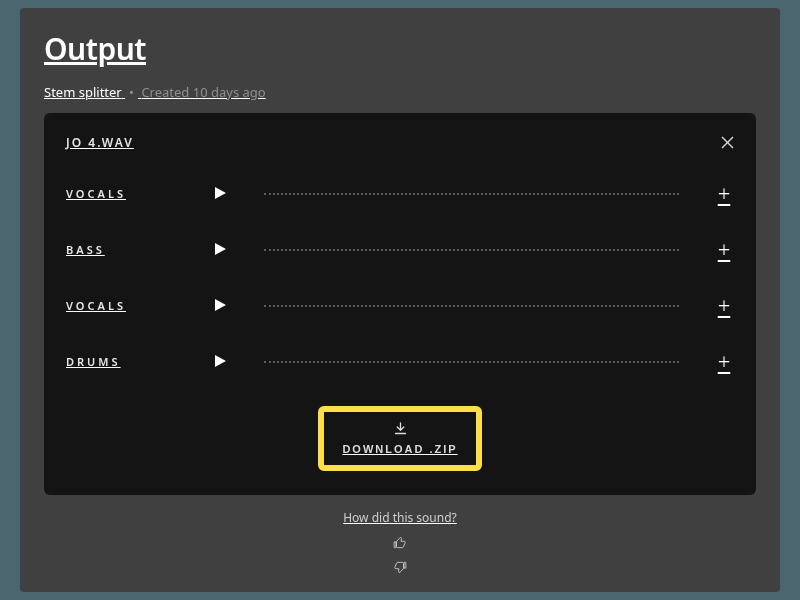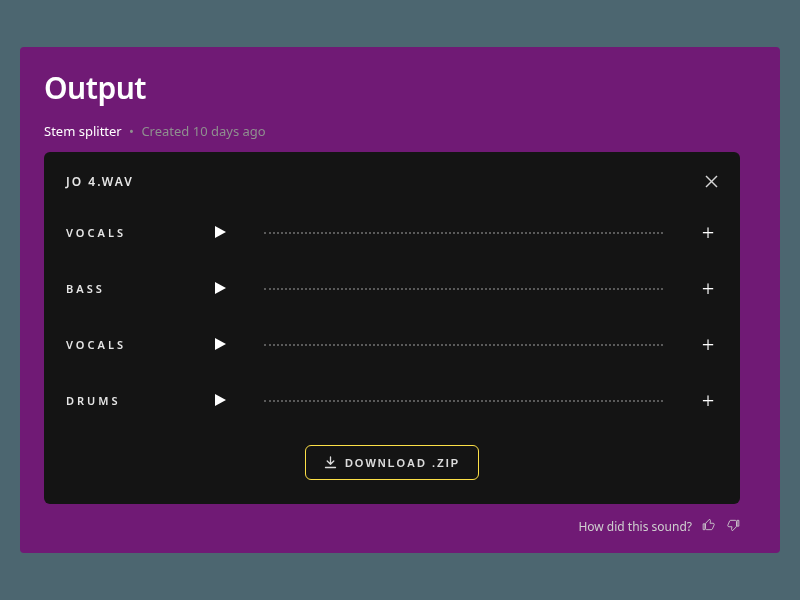--- a/index.html
+++ b/index.html
@@ -5,25 +5,26 @@
     * { margin:0; padding:0; box-sizing:border-box; }
     body {
       width:800px; height:600px;
       background:#4c6670;
       font-family:system-ui,-apple-system,sans-serif;
       display:flex; align-items:center; justify-content:center;
       overflow:hidden;
     }
     .panel {
       width:760px;
-      background:#701a75;
+      background:#404040;
       border-radius:4px;
-      padding:20px 40px 18px 24px;
+      padding:20px 24px 18px 24px;
       color:#fff;
       position:relative;
+      text-decoration:underline;
     }
     .title {
       font-size:30px;
       font-weight:600;
       letter-spacing:-0.5px;
       margin-bottom:14px;
     }
     .subhead {
       font-size:13px;
       margin-bottom:12px;
@@ -86,38 +87,39 @@
       line-height:1;
       flex-shrink:0;
       width:20px;
       text-align:center;
     }
     .download-row {
       display:flex; justify-content:center;
       margin-top:30px;
     }
     .download-btn {
-      border:1px solid #fde047;
+      border:6px solid #fde047;
       border-radius:6px;
       background:transparent;
       color:#dcdcdc;
       font-size:11px;
       font-weight:700;
       letter-spacing:2px;
       padding:10px 18px;
       cursor:pointer;
-      display:flex; align-items:center; gap:8px;
+      display:flex; align-items:center; gap:8px;flex-direction:column;
     }
     .download-btn svg { display:block; }
     .feedback-row {
-      display:flex; justify-content:flex-end; align-items:flex-start;
+      display:flex; justify-content:flex-end; align-items:center;
       gap:10px;
       margin-top:14px;
       color:#cfcfcf;
       font-size:12px;
+      flex-direction:column;
     }
     .thumb-btn {
       cursor:pointer;
       color:#cfcfcf;
       display:flex; align-items:center;
     }
     .thumb-btn svg { display:block; }
     .dot-sep { display:inline-block; margin:0 4px; }
   </style>
 </head>

